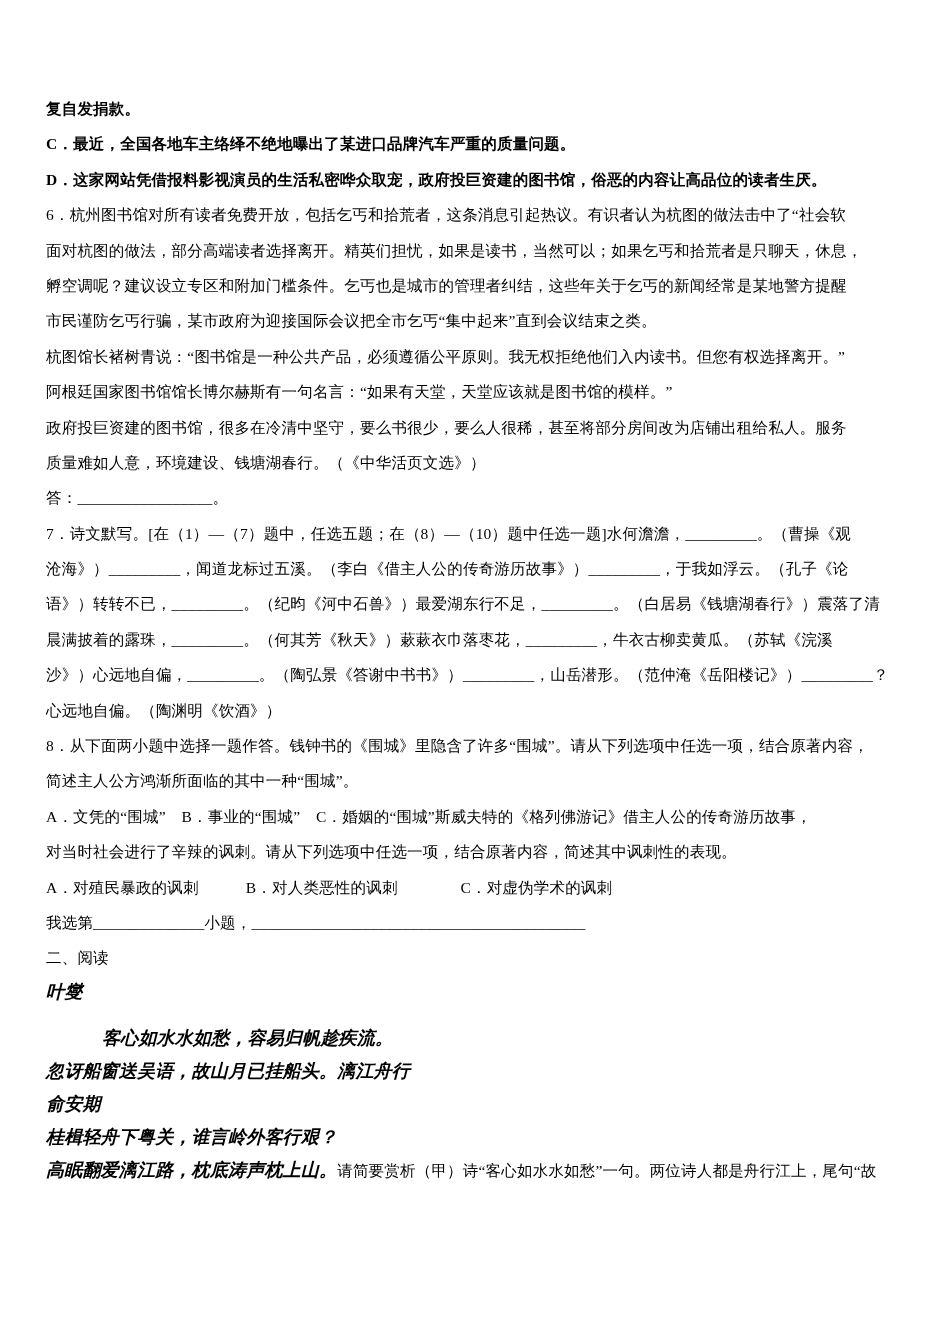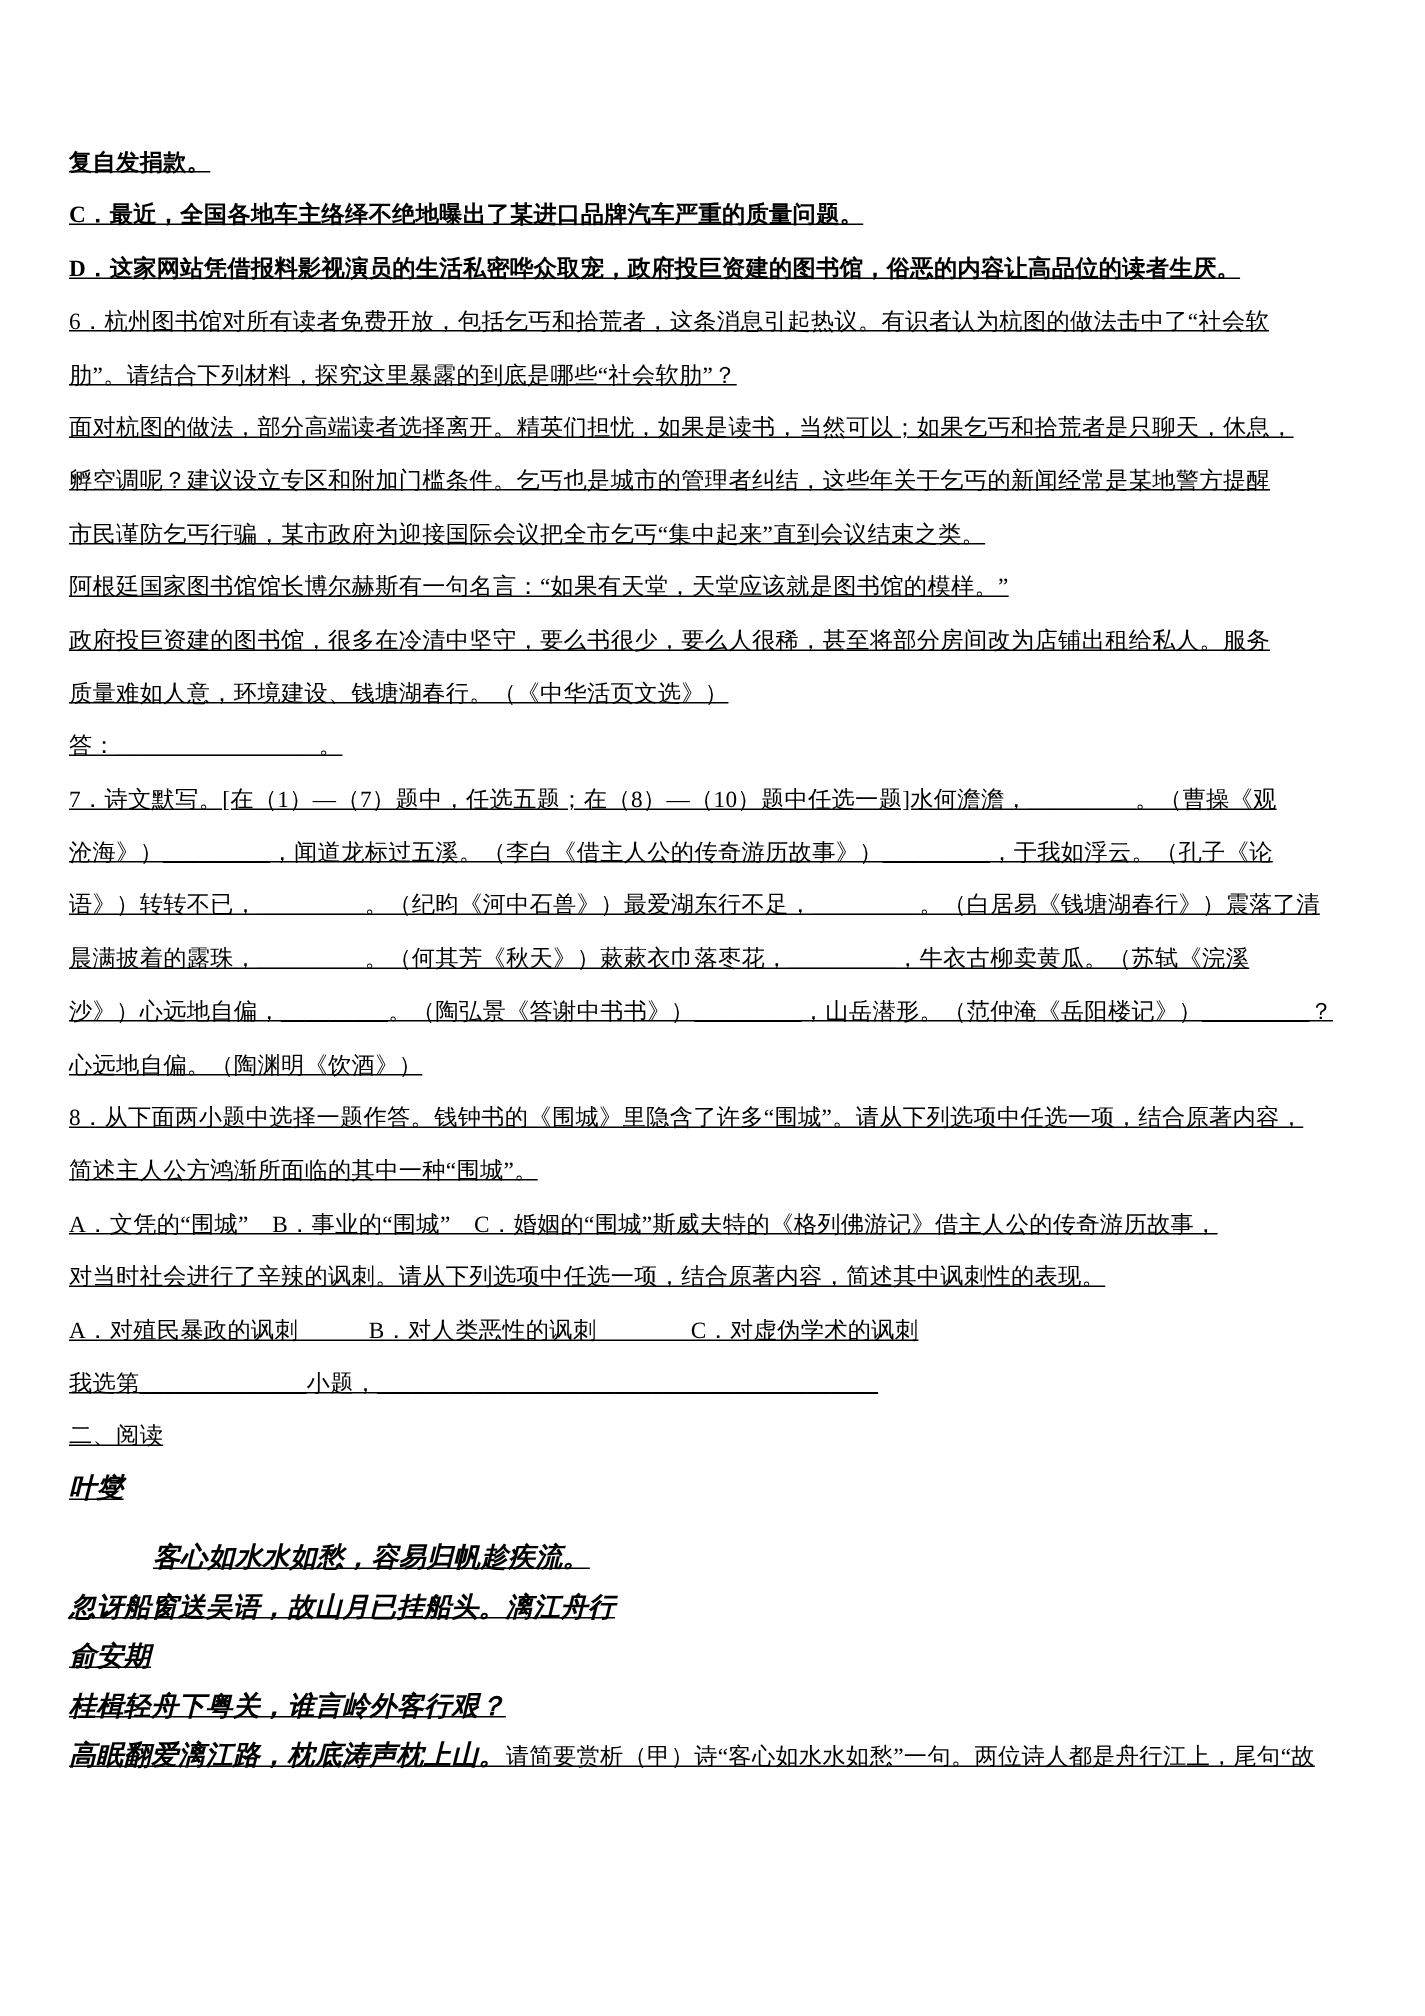--- a/index.html
+++ b/index.html
@@ -14,21 +14,20 @@
     font-family: "Liberation Serif", "DejaVu Serif", serif;
     color: #000000;
     overflow: hidden;
   }
   .page {
     box-sizing: border-box;
     width: 804px;
     height: 1344px;
     padding: 91px 44px 0 46px;
     background: #ffffff;
-    text-decoration: underline;
   }
   .line {
     height: 35.4px;
     line-height: 35.4px;
     font-size: 15.5px;
     white-space: nowrap;
     letter-spacing: 0.2px;
   }
   .line.poem {
     height: 33px;
@@ -43,24 +42,24 @@
   }
 </style>
 </head>
 <body>
 
 <div class="page" id="exam-page">
     <div class="line"><span class="run-b">复自发捐款。</span></div>
     <div class="line"><span class="run-b">C．最近，全国各地车主络绎不绝地曝出了某进口品牌汽车严重的质量问题。</span></div>
     <div class="line"><span class="run-b">D．这家网站凭借报料影视演员的生活私密哗众取宠，政府投巨资建的图书馆，俗恶的内容让高品位的读者生厌。</span></div>
     <div class="line"><span class="run-n">6．杭州图书馆对所有读者免费开放，包括乞丐和拾荒者，这条消息引起热议。有识者认为杭图的做法击中了“社会软</span></div>
-    <div class="line"><span class="run-n">肋”。请结合下列材料，探究这里暴露的到底是哪些“社会软肋”？</span></div>
     <div class="line"><span class="run-n">面对杭图的做法，部分高端读者选择离开。精英们担忧，如果是读书，当然可以；如果乞丐和拾荒者是只聊天，休息，</span></div>
     <div class="line"><span class="run-n">孵空调呢？建议设立专区和附加门槛条件。乞丐也是城市的管理者纠结，这些年关于乞丐的新闻经常是某地警方提醒</span></div>
     <div class="line"><span class="run-n">市民谨防乞丐行骗，某市政府为迎接国际会议把全市乞丐“集中起来”直到会议结束之类。</span></div>
+    <div class="line"><span class="run-n">杭图馆长褚树青说：“图书馆是一种公共产品，必须遵循公平原则。我无权拒绝他们入内读书。但您有权选择离开。”</span></div>
     <div class="line"><span class="run-n">阿根廷国家图书馆馆长博尔赫斯有一句名言：“如果有天堂，天堂应该就是图书馆的模样。”</span></div>
     <div class="line"><span class="run-n">政府投巨资建的图书馆，很多在冷清中坚守，要么书很少，要么人很稀，甚至将部分房间改为店铺出租给私人。服务</span></div>
     <div class="line"><span class="run-n">质量难如人意，环境建设、钱塘湖春行。（《中华活页文选》）</span></div>
     <div class="line"><span class="run-n">答：_________________。</span></div>
     <div class="line"><span class="run-n">7．诗文默写。[在（1）—（7）题中，任选五题；在（8）—（10）题中任选一题]水何澹澹，_________。（曹操《观</span></div>
     <div class="line"><span class="run-n">沧海》）_________，闻道龙标过五溪。（李白《借主人公的传奇游历故事》）_________，于我如浮云。（孔子《论</span></div>
     <div class="line"><span class="run-n">语》）转转不已，_________。（纪昀《河中石兽》）最爱湖东行不足，_________。（白居易《钱塘湖春行》）震落了清</span></div>
     <div class="line"><span class="run-n">晨满披着的露珠，_________。（何其芳《秋天》）蔌蔌衣巾落枣花，_________，牛衣古柳卖黄瓜。（苏轼《浣溪</span></div>
     <div class="line"><span class="run-n">沙》）心远地自偏，_________。（陶弘景《答谢中书书》）_________，山岳潜形。（范仲淹《岳阳楼记》）_________？</span></div>
     <div class="line"><span class="run-n">心远地自偏。（陶渊明《饮酒》）</span></div>

